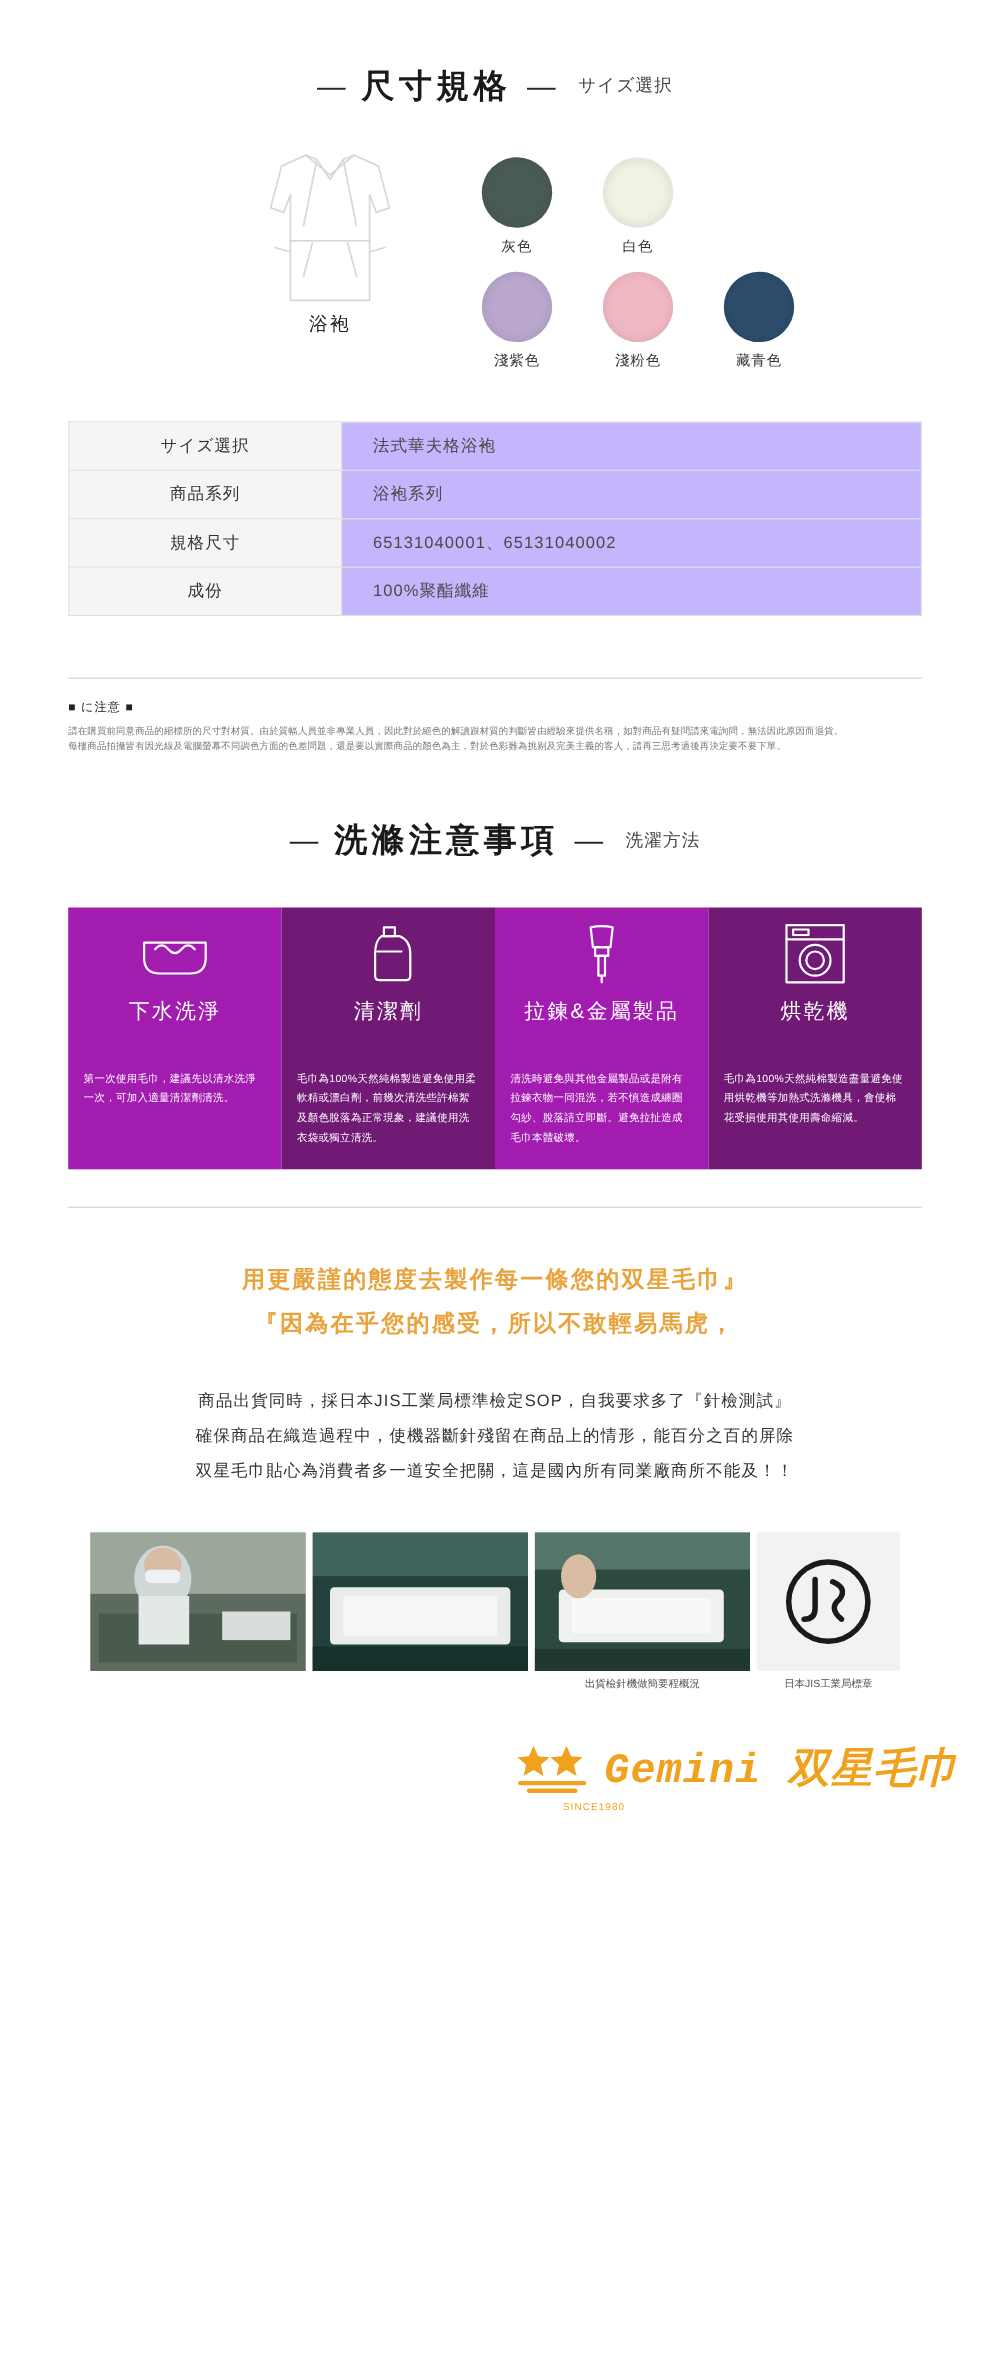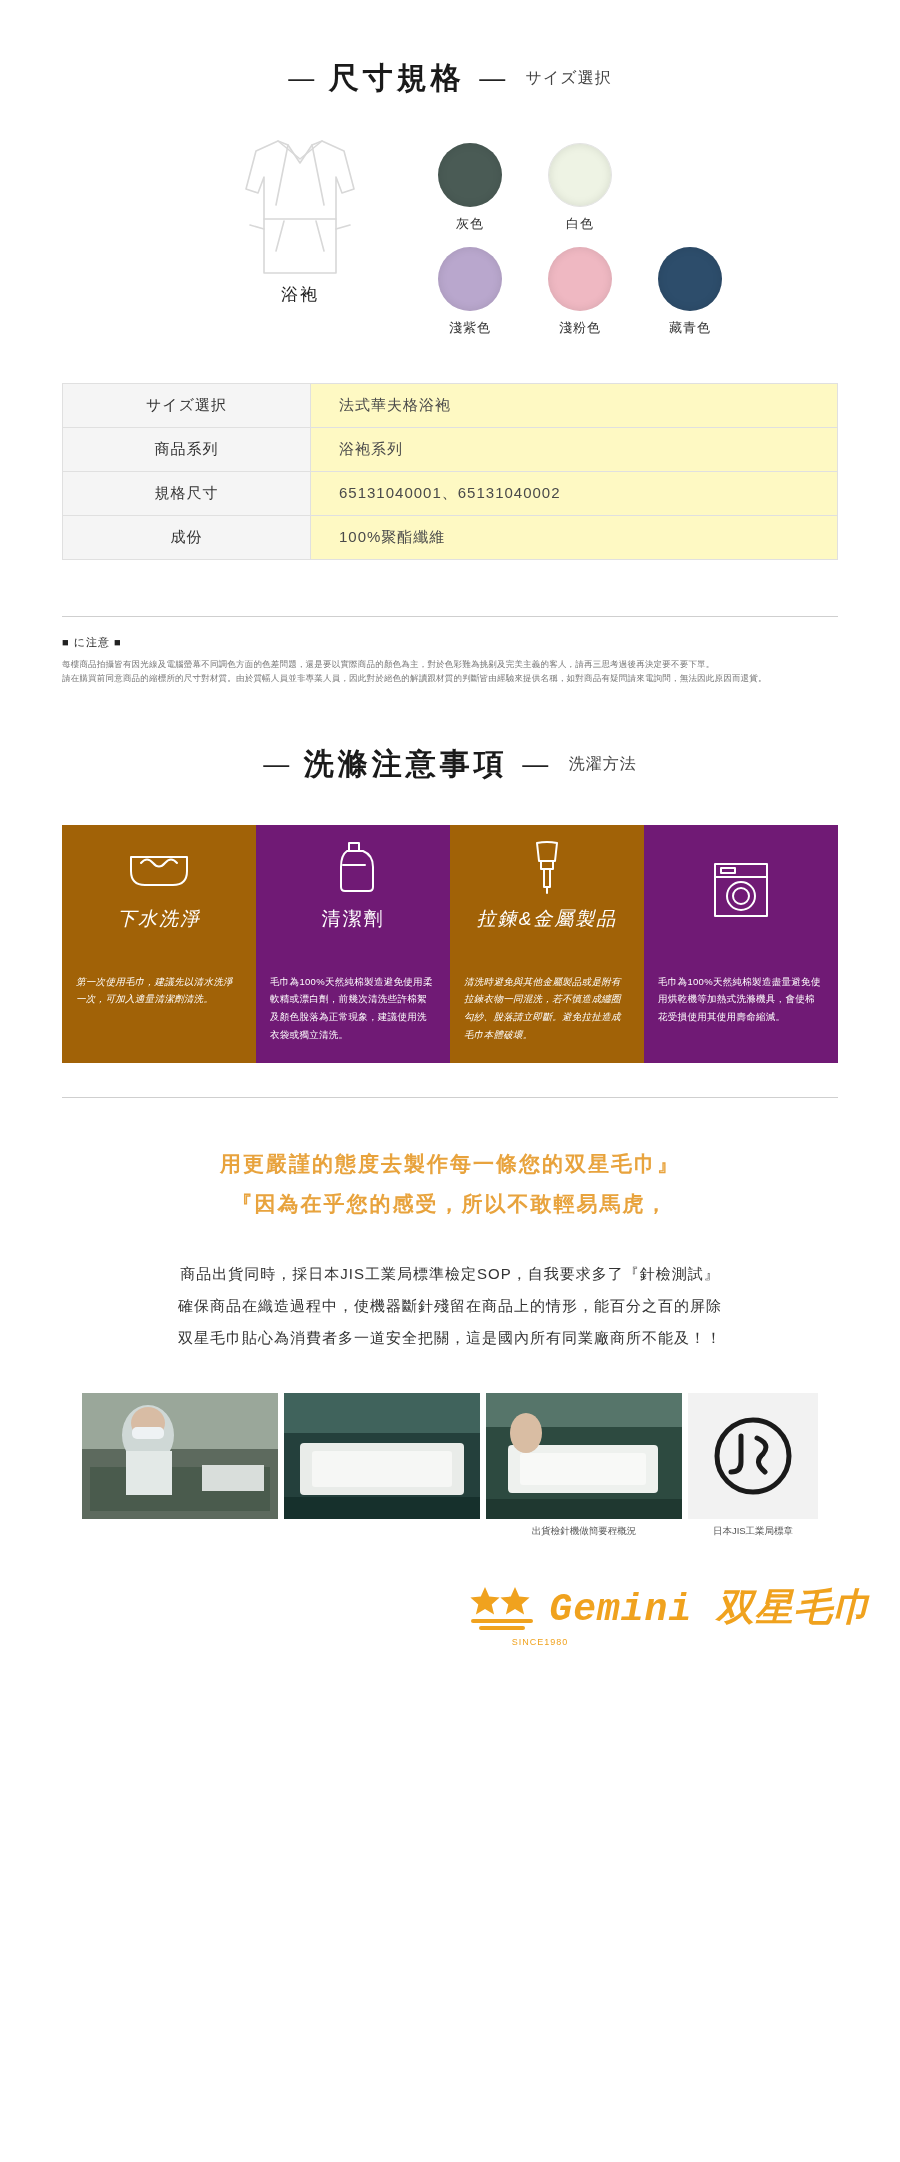--- a/index.html
+++ b/index.html
@@ -99,21 +99,21 @@
     font-size: 15px;
     color: #4a4a4a;
     letter-spacing: 1px;
   }
   table.spec td.k {
     width: 248px;
     background: #f5f5f5;
     text-align: center;
     color: #333;
   }
-  table.spec td.v { padding-left: 28px; background: #fef9c3; }
+  table.spec td.v { padding-left: 28px; background: #c4b5fd; }
 
   
   .notice {
     margin: 56px 34px 0 34px;
     border-top: 1px solid #cfcfcf;
     padding-top: 18px;
   }
   .notice-title {
     font-size: 11px;
     color: #222;
@@ -150,21 +150,21 @@
     flex-direction: column;
     justify-content: center;
   }
   .card-body {
     padding: 18px 14px 20px 14px;
     font-size: 9.5px;
     line-height: 1.85;
     color: #fff;
     letter-spacing: .3px;
   }
-  .c-gray { background: #a16207; font-style: italic; }
+  .c-gray { background: #a21caf; }
   .c-teal { background: #701a75; }
 
   .wash-rule {
     margin: 34px 34px 0 34px;
     border-top: 1px solid #cfcfcf;
   }
 
   
   .slogan {
     text-align: center;
@@ -324,22 +324,22 @@
       <tr>
         <td class="k">成份</td>
         <td class="v">100%聚酯纖維</td>
       </tr>
     </tbody>
       </table>
   </div>
 
   <div class="notice">
     <div class="notice-title">■ に注意 ■</div>
+    <p>請在購買前同意商品的縮標所的尺寸對材質。由於質幅人員並非專業人員，因此對於絕色的解讀跟材質的判斷皆由經驗來提供名稱，如對商品有疑問請來電詢問，無法因此原因而退貨。</p>
     <p>每樓商品拍攝皆有因光線及電腦螢幕不同調色方面的色差問題，還是要以實際商品的顏色為主，對於色彩難為挑剔及完美主義的客人，請再三思考過後再決定要不要下單。</p>
-    <p>請在購買前同意商品的縮標所的尺寸對材質。由於質幅人員並非專業人員，因此對於絕色的解讀跟材質的判斷皆由經驗來提供名稱，如對商品有疑問請來電詢問，無法因此原因而退貨。</p>
   </div>
 
   <div class="sec-head">
     <span class="dash">—</span>
     <span class="zh">洗滌注意事項</span>
     <span class="dash">—</span>
     <span class="jp">洗濯方法</span>
   </div>
 
   <div class="wash-wrap">
@@ -391,20 +391,21 @@
         <div class="card-head">
           <div class="card-top">
             <svg width="60" height="58" viewBox="0 0 60 58" fill="none" stroke="#ffffff" stroke-width="2" stroke-linecap="round" stroke-linejoin="round">
               <rect x="4" y="3" width="52" height="52"></rect>
               <path d="M4 16 h52"></path>
               <rect x="10" y="7" width="14" height="5"></rect>
               <circle cx="30" cy="35" r="14"></circle>
               <circle cx="30" cy="35" r="8"></circle>
             </svg>
           </div>
+          <div class="card-title">烘乾機</div>
         </div>
         <div class="card-body">毛巾為100%天然純棉製造盡量避免使用烘乾機等加熱式洗滌機具，會使棉花受損使用其使用壽命縮減。</div>
       </div>
 
     </div>
   </div>
 
   <div class="wash-rule"></div>
 
   <div class="slogan">

